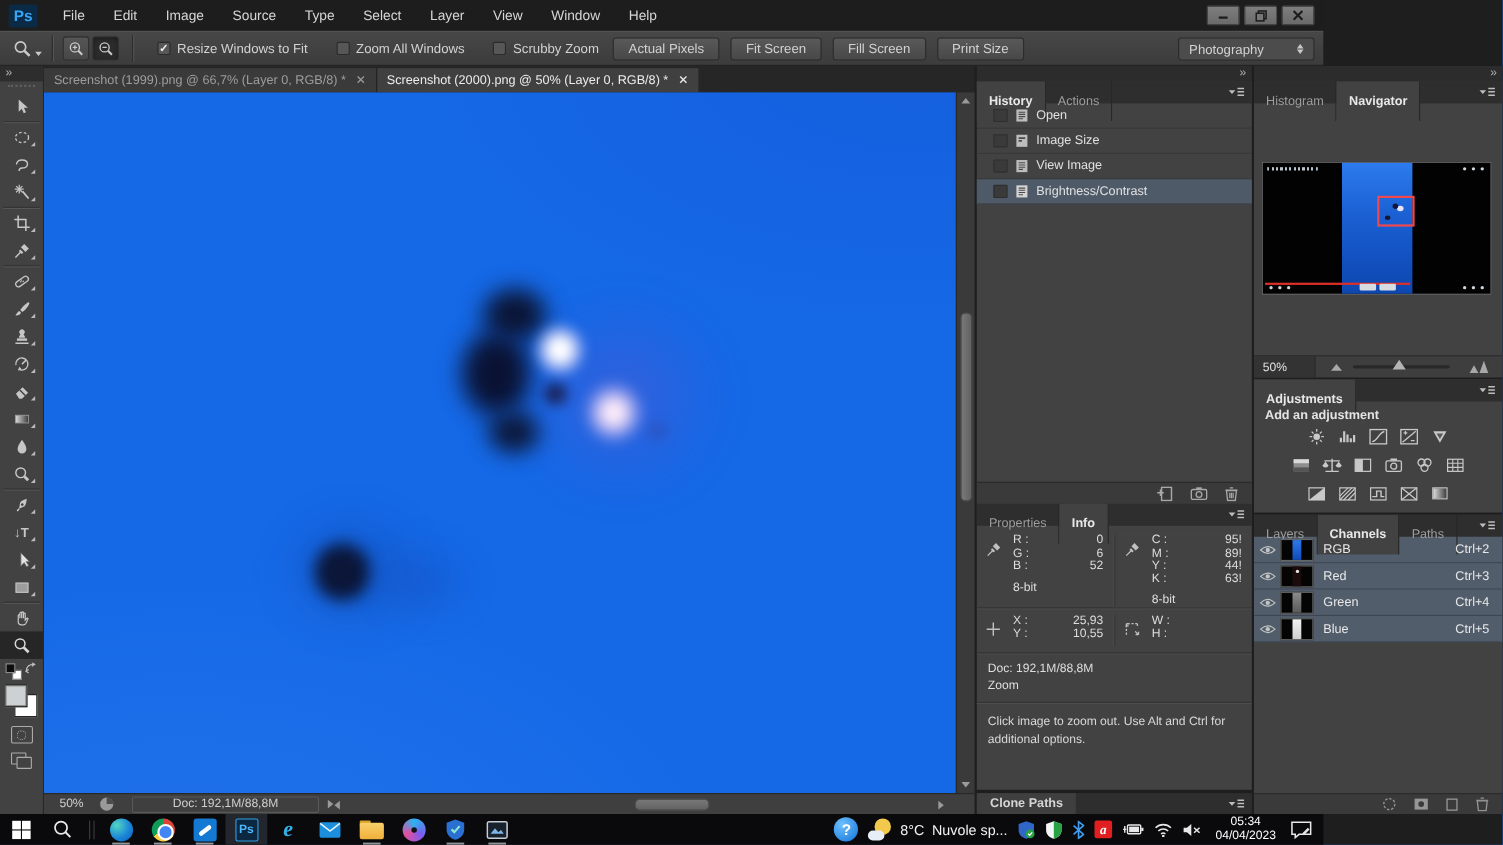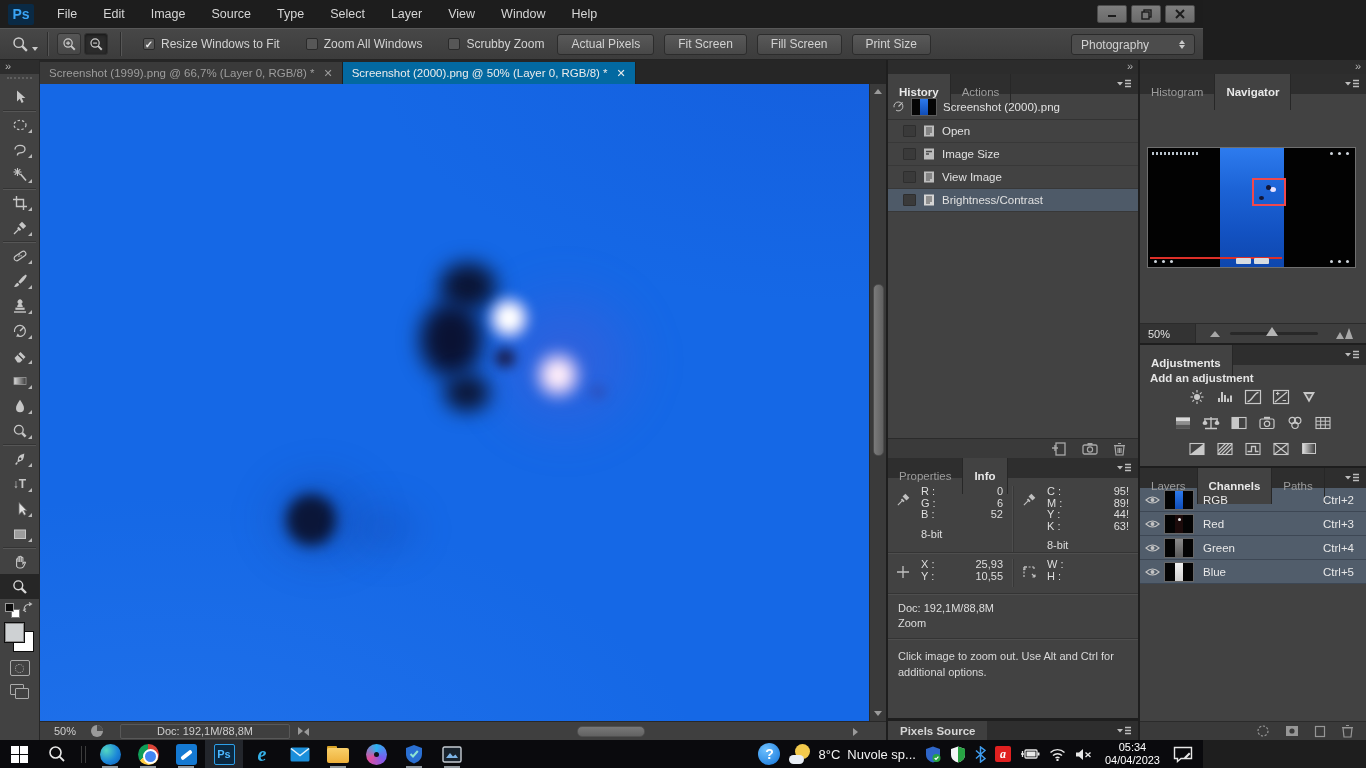--- a/index.html
+++ b/index.html
@@ -48,21 +48,21 @@
   .qmask{width:20px;height:16px;margin:8px auto 0;border:1px solid #ababab;border-radius:2px;display:flex;align-items:center;justify-content:center}
   .qmask i{display:block;width:9px;height:9px;border:1px dotted #ababab;border-radius:50%}
   .smode{position:relative;width:20px;height:16px;margin:8px auto 0}
   .smode i,.smode b{position:absolute;border:1px solid #ababab;border-radius:1px}
   .smode i{left:0;top:0;width:14px;height:11px}
   .smode b{left:5px;top:4px;width:14px;height:11px;background:#424242}
 
   
   .tabsbar{position:absolute;left:40px;top:60px;width:846px;height:24px;background:#262626;display:flex;align-items:flex-end}
   .dtab{height:22px;display:flex;align-items:center;padding:0 9px;font-size:11.5px;background:#3a3a3a;color:#9d9d9d;border-right:1px solid #1f1f1f}
-  .dtab.active{background:#0369a1;color:#ececec}
+  .dtab.active{background:#404040;color:#ececec}
   .dtab .close{margin-left:9px;font-size:11px;line-height:10px;color:inherit}
 
   
   .canvas{position:absolute;left:40px;top:84px;width:829px;height:637px;overflow:hidden;
     background:radial-gradient(900px 520px at 15% 115%,rgba(90,160,255,.18),transparent 62%),
                radial-gradient(760px 420px at 95% -5%,rgba(20,70,200,.25),transparent 60%),
                #1568e6}
   .blob{position:absolute;border-radius:50%}
 
   
@@ -484,30 +484,20 @@
 
     <div class="panel" style="top:14px;height:384px">
       <div class="ptabs">
         <div class="ptab active">History</div>
         <div class="ptab">Actions</div>
         <svg class="pmenu" width="16" height="10">
             <path d="M1 3 L4 6.5 L7 3 Z" fill="#bdbdbd"></path>
             <path d="M9 1.5 H15 M9 4.5 H15 M9 7.5 H15" stroke="#bdbdbd" stroke-width="1.4"></path>
           </svg>
       </div>
-      <div class="snaprow">
-        <svg width="13" height="13" viewBox="0 0 16 16">
-            <path d="M2.5 9 A5.5 5.5 0 1 1 5 12.6" fill="none" stroke="#c0c0c0" stroke-width="1.2"></path>
-            <line x1="8" y1="8" x2="13" y2="3" stroke="#c0c0c0" stroke-width="1.4"></line>
-          </svg>
-        <span class="sthumb">
-            <i></i>
-          </span>
-        <span>Screenshot (2000).png</span>
-      </div>
       <div class="hrow">
         <span class="hwell"></span>
         <svg width="14" height="14" viewBox="0 0 14 14">
             <rect x="2" y="1.5" width="10" height="11" fill="#bdbdbd"></rect>
             <path d="M4 4 H10 M4 6 H10 M4 8 H10 M4 10 H8" stroke="#4a4a4a" stroke-width="1"></path>
           </svg>
         <span>Open</span>
       </div>
       <div class="hrow">
         <span class="hwell"></span>
@@ -639,21 +629,21 @@
       <div class="isep"></div>
       <div class="docblock">
         <div>Doc: 192,1M/88,8M</div>
         <div>Zoom</div>
       </div>
       <div class="isep"></div>
       <div class="hint">Click image to zoom out. Use Alt and Ctrl for additional options.</div>
     </div>
 
     <div class="clone-bar">
-      <div class="clone-tab">Pixels Source</div>
+      <div class="clone-tab">Clone Paths</div>
       <svg class="pmenu" width="16" height="10">
           <path d="M1 3 L4 6.5 L7 3 Z" fill="#bdbdbd"></path>
           <path d="M9 1.5 H15 M9 4.5 H15 M9 7.5 H15" stroke="#bdbdbd" stroke-width="1.4"></path>
         </svg>
     </div>
   </div>
 
   <div class="dock dock-right">
     <div class="dock-head"><span>»</span></div>
 

